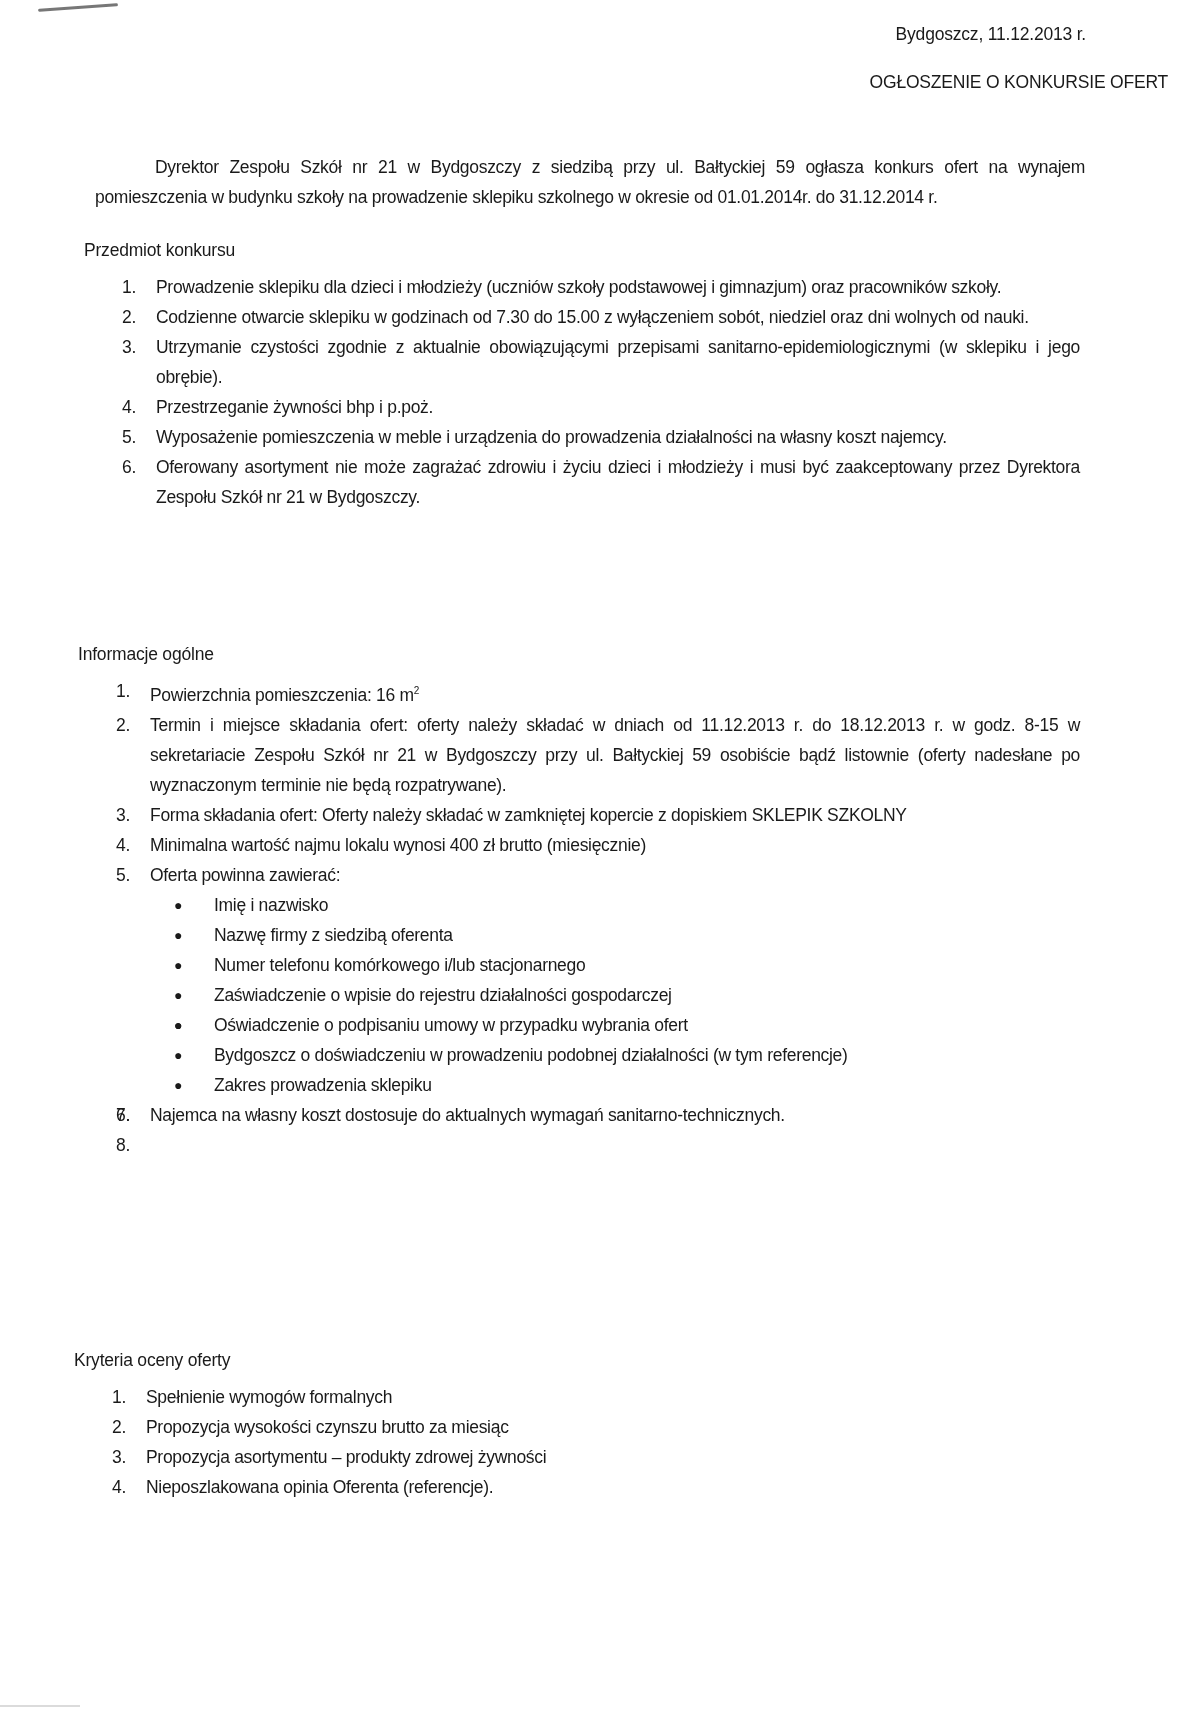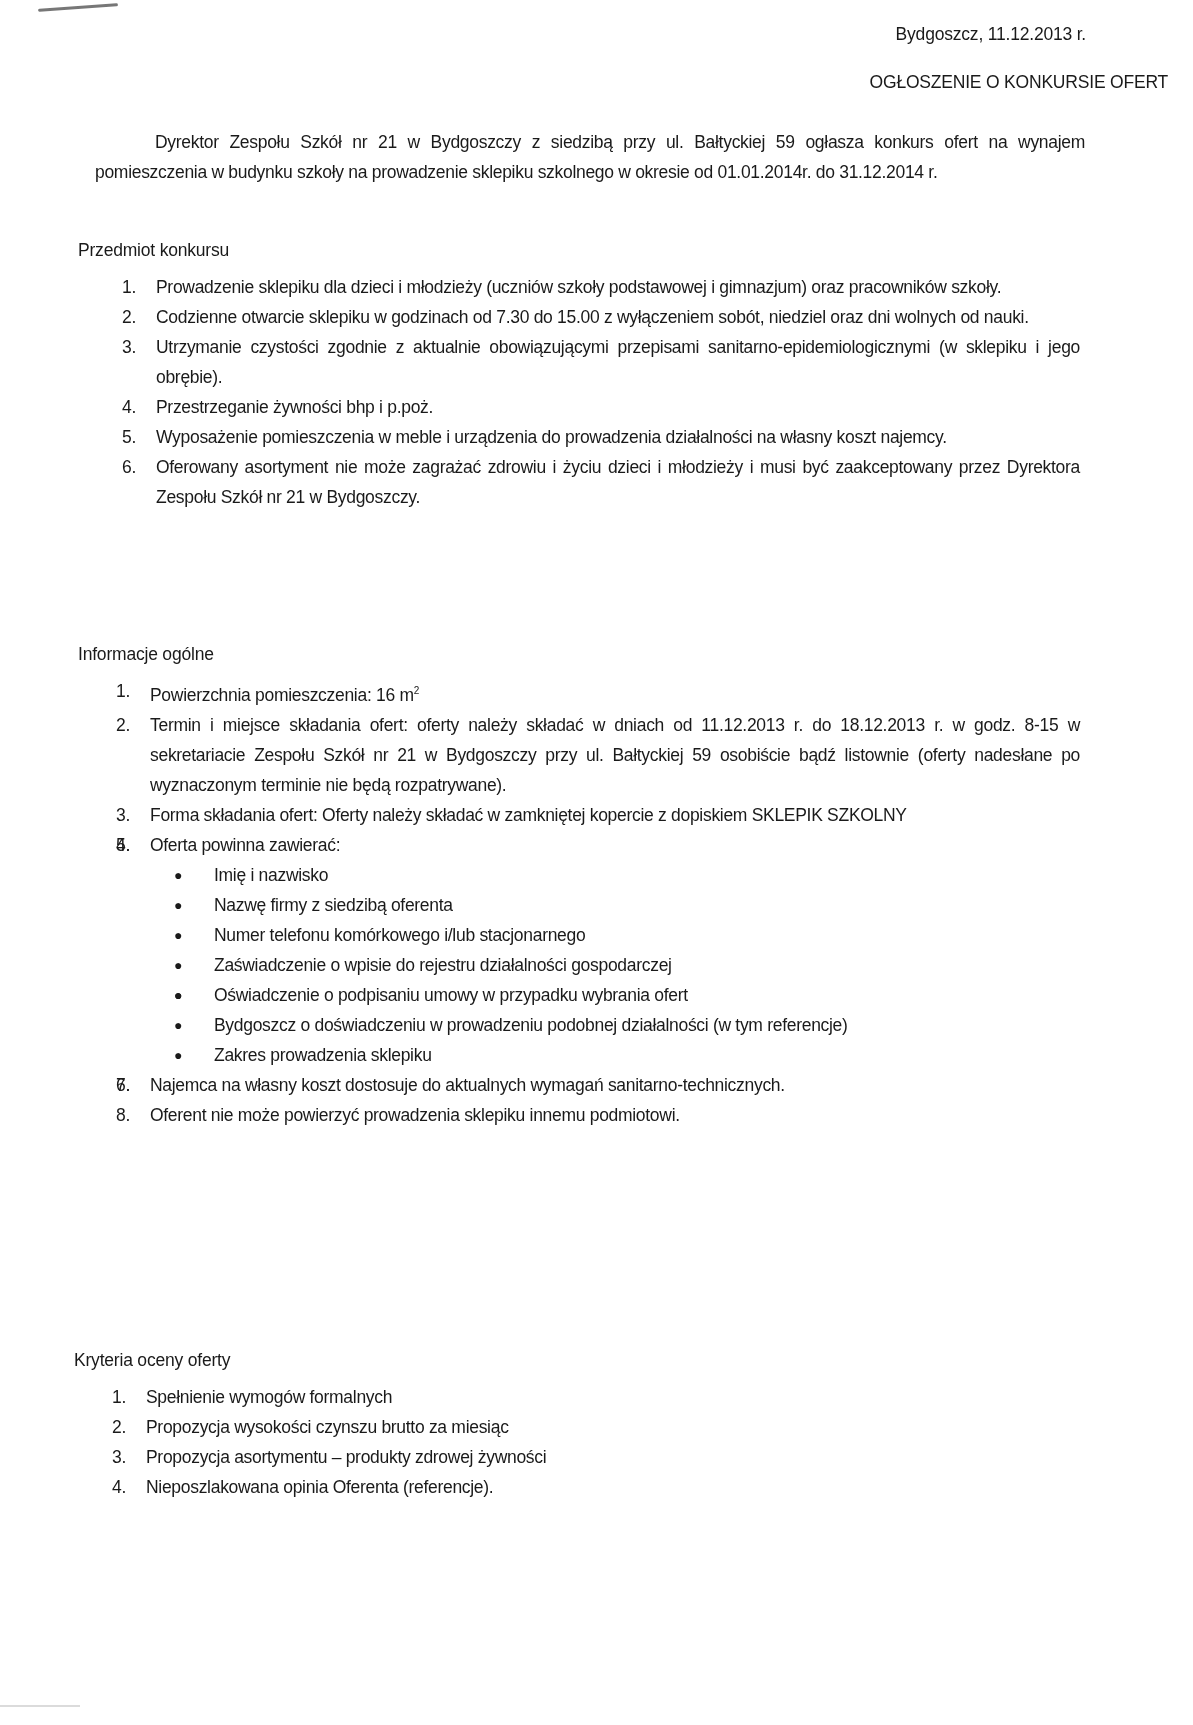--- a/index.html
+++ b/index.html
@@ -21,21 +21,21 @@
     font-size: 17.5px; letter-spacing: -0.2px; margin-left: 12px;
   }
   .title {
     position: absolute; top: 72px; left: 0; width: 1168px; text-align: right;
     font-size: 17.5px; letter-spacing: -0.2px;
   }
   .intro {
     position: absolute; top: 127px; left: 95px; width: 990px;
     font-size: 17.5px; line-height: 30px; text-align: justify; letter-spacing: -0.3px;
   }
-  .intro .first { text-indent: 60px; }
+  .intro .first { text-indent: 60px; margin-top: 25px; }
   .section-head {
     position: absolute; font-size: 17.5px; letter-spacing: -0.2px;
   }
   ol, ul { margin: 0; padding: 0; list-style: none; }
   .olist { position: absolute; font-size: 17.5px; letter-spacing: -0.3px; }
   .olist li { position: relative; padding-left: 34px; line-height: 30px; text-align: justify; }
   .olist li .num { position: absolute; left: 0; top: 0; }
   .blist { margin-top: 0; }
   .blist li { position: relative; padding-left: 40px; line-height: 30px; }
   .blist li .bullet { position: absolute; left: 0; top: 0; font-size: 14px; }
@@ -48,49 +48,49 @@
 <div class="scan-mark-bottom"></div>
 
 <div class="page">
   <div class="date">Bydgoszcz, 11.12.2013 r.</div>
   <div class="title">OGŁOSZENIE O KONKURSIE OFERT</div>
 
   <div class="intro">
     <div class="first">Dyrektor Zespołu Szkół nr 21 w Bydgoszczy z siedzibą przy ul. Bałtyckiej 59 ogłasza konkurs ofert na wynajem pomieszczenia w budynku szkoły na prowadzenie sklepiku szkolnego w okresie od 01.01.2014r. do 31.12.2014 r.</div>
   </div>
 
-  <div class="section-head" style="top:240px;left:78px;">Przedmiot konkursu</div>
+  <div class="section-head" style="top:240px;left:84px;">Przedmiot konkursu</div>
   <ol class="olist" id="list-subject" style="top:272px;left:122px;width:958px;">
       <li><span class="num">1.</span><span>Prowadzenie sklepiku dla dzieci i młodzieży (uczniów szkoły podstawowej i gimnazjum) oraz pracowników szkoły.</span></li>
       <li><span class="num">2.</span><span>Codzienne otwarcie sklepiku w godzinach od 7.30 do 15.00 z wyłączeniem sobót, niedziel oraz dni wolnych od nauki.</span></li>
       <li><span class="num">3.</span><span>Utrzymanie czystości zgodnie z aktualnie obowiązującymi przepisami sanitarno-epidemiologicznymi (w sklepiku i jego obrębie).</span></li>
       <li><span class="num">4.</span><span>Przestrzeganie żywności bhp i p.poż.</span></li>
       <li><span class="num">5.</span><span>Wyposażenie pomieszczenia w meble i urządzenia do prowadzenia działalności na własny koszt najemcy.</span></li>
       <li><span class="num">6.</span><span>Oferowany asortyment nie może zagrażać zdrowiu i życiu dzieci i młodzieży i musi być zaakceptowany przez Dyrektora Zespołu Szkół nr 21 w Bydgoszczy.</span></li>
     </ol>
 
   <div class="section-head" style="top:644px;left:78px;">Informacje ogólne</div>
   <ol class="olist" id="list-general" style="top:676px;left:116px;width:964px;">
       <li><span class="num">1.</span><span>Powierzchnia pomieszczenia: 16 m</span><sup>2</sup></li>
       <li><span class="num">2.</span><span>Termin i miejsce składania ofert: oferty należy składać w dniach od 11.12.2013 r. do 18.12.2013 r. w godz. 8-15 w sekretariacie Zespołu Szkół nr 21 w Bydgoszczy przy ul. Bałtyckiej 59 osobiście bądź listownie (oferty nadesłane po wyznaczonym terminie nie będą rozpatrywane).</span></li>
       <li><span class="num">3.</span><span>Forma składania ofert: Oferty należy składać w zamkniętej kopercie z dopiskiem SKLEPIK SZKOLNY</span></li>
-      <li><span class="num">4.</span></li>
+      <li><span class="num">4.</span><span>Minimalna wartość najmu lokalu wynosi 400 zł brutto (miesięcznie)</span></li>
       <li><span class="num">5.</span><span>Oferta powinna zawierać:</span><ul class="blist" style="margin-left: 24px;">
           <li><span class="bullet">●</span><span>Imię i nazwisko</span></li>
           <li><span class="bullet">●</span><span>Nazwę firmy z siedzibą oferenta</span></li>
           <li><span class="bullet">●</span><span>Numer telefonu komórkowego i/lub stacjonarnego</span></li>
           <li><span class="bullet">●</span><span>Zaświadczenie o wpisie do rejestru działalności gospodarczej</span></li>
           <li><span class="bullet">●</span></li>
           <li><span class="bullet">●</span><span>Oświadczenie o podpisaniu umowy w przypadku wybrania ofert</span></li>
           <li><span class="bullet">●</span><span>Bydgoszcz o doświadczeniu w prowadzeniu podobnej działalności (w tym referencje)</span></li>
           <li><span class="bullet">●</span><span>Zakres prowadzenia sklepiku</span></li>
         </ul></li>
       <li><span class="num">6.</span></li>
       <li><span class="num">7.</span><span>Najemca na własny koszt dostosuje do aktualnych wymagań sanitarno-technicznych.</span></li>
-      <li><span class="num">8.</span><span>Oferent nie może powierzyć prowadzenia sklepiku innemu podmiotowi.</span></li>
+      <li><span class="num">8.</span></li>
     </ol>
 
   <div class="section-head" style="top:1350px;left:74px;text-align:center;">Kryteria oceny oferty</div>
   <ol class="olist" id="list-criteria" style="top:1382px;left:112px;width:900px;">
       <li><span class="num">1.</span><span>Spełnienie wymogów formalnych</span></li>
       <li><span class="num">2.</span><span>Propozycja wysokości czynszu brutto za miesiąc</span></li>
       <li><span class="num">3.</span><span>Propozycja asortymentu – produkty zdrowej żywności</span></li>
       <li><span class="num">4.</span><span>Nieposzlakowana opinia Oferenta (referencje).</span></li>
     </ol>
 </div>

